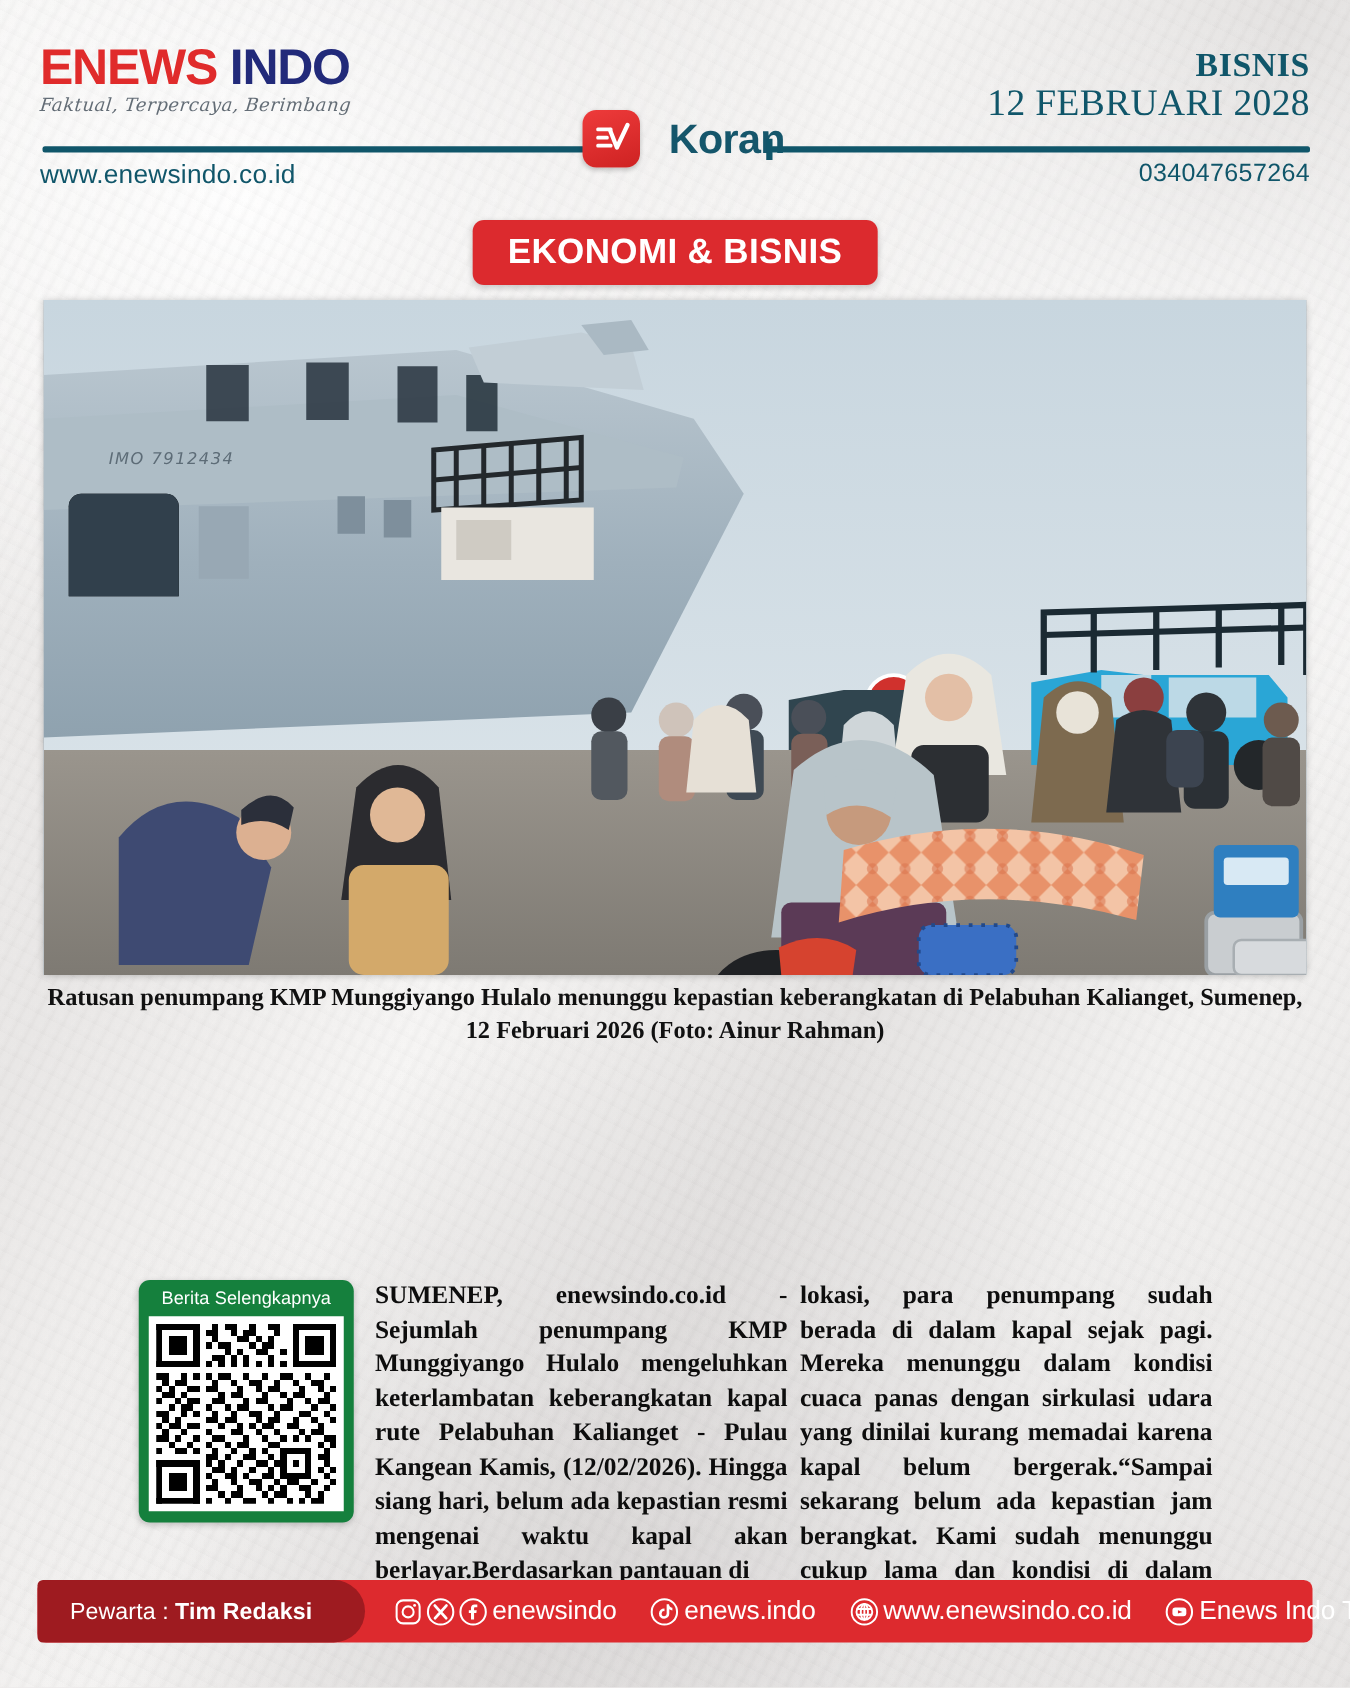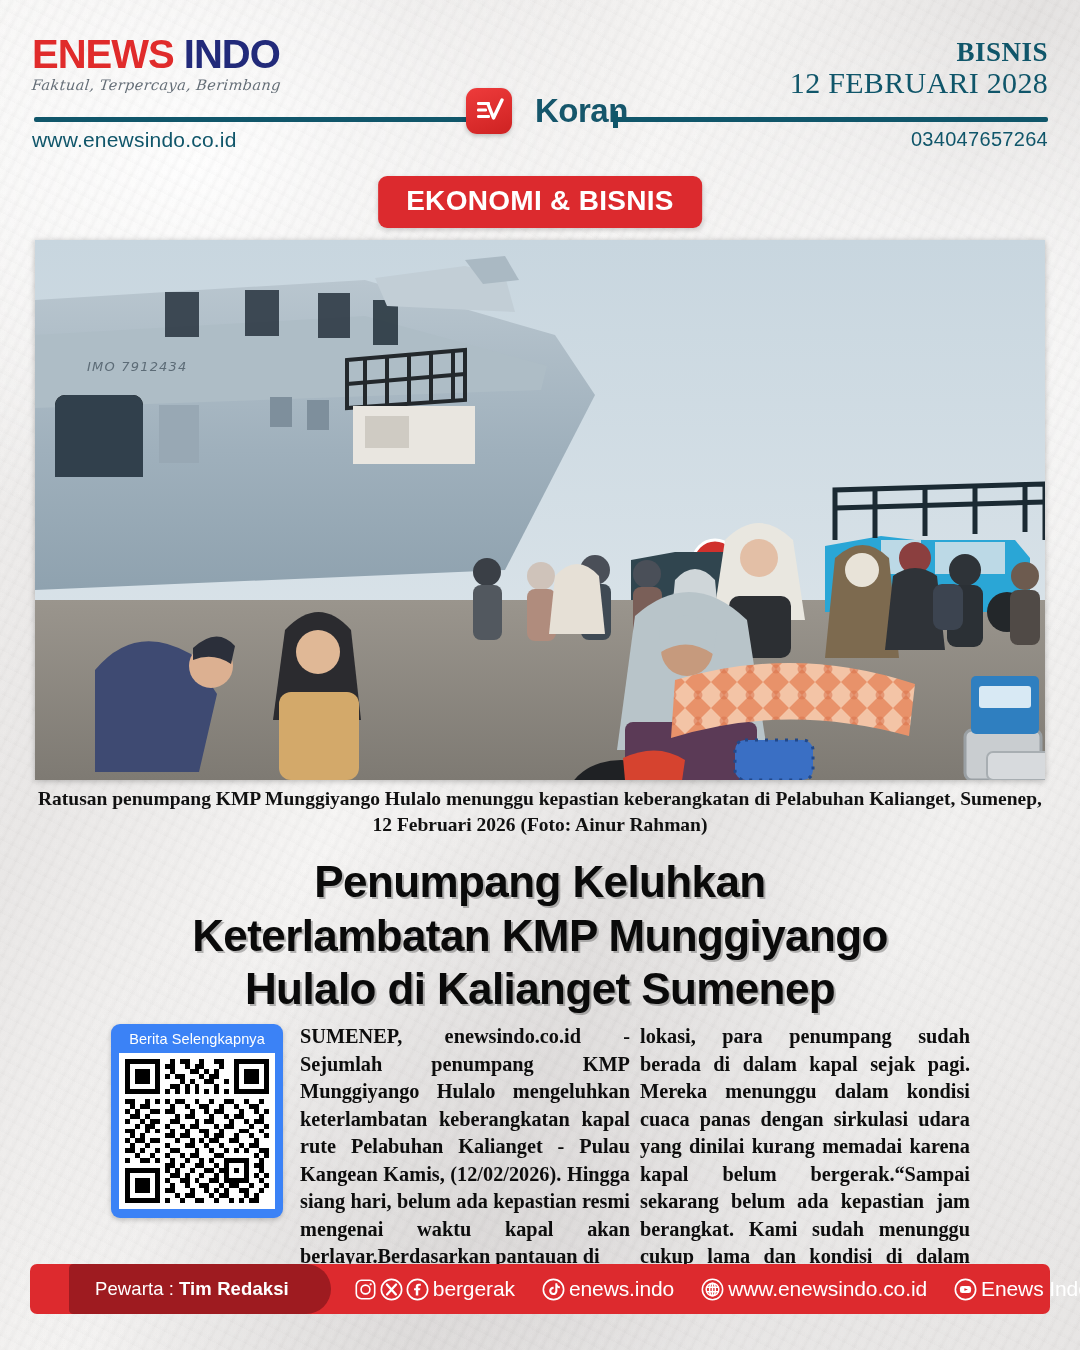--- a/index.html
+++ b/index.html
@@ -103,41 +103,41 @@
   .headline{
     position:absolute; left:40px; top:855px; width:1000px;
     text-align:center; font-size:44px; font-weight:bold; color:#0a0a0a;
     line-height:1.22; letter-spacing:-.6px;
     text-shadow:2px 2px 0 rgba(0,0,0,.25);
   }
 
   
   .qr-card{
     position:absolute; left:111px; top:1024px; width:172px;
-    background:#3b82f6; border-radius:9px; padding:7px 8px 9px;
+    background:#15803d; border-radius:9px; padding:7px 8px 9px;
     box-shadow:0 2px 5px rgba(0,0,0,.2);
   }
   .qr-title{ color:#fff; font-size:14.5px; text-align:center; margin-bottom:6px; font-weight:500; letter-spacing:.1px; }
   .qr-box{ background:#fff; padding:6px; }
   .qr-box svg{ display:block; width:100%; height:auto; }
 
   .col{
     position:absolute; top:1023px; width:330px;
     font-family:"Liberation Serif", serif;
     font-weight:bold; font-size:20.3px; line-height:1.355;
     color:#0d0d0d; text-align:justify;
   }
   .col-1{ left:300px; }
   .col-2{ left:640px; }
 
   
   .footbar{
     position:absolute; left:30px; top:1264px; width:1020px; height:50px;
     background:#DD2A2E; border-radius:7px;
-    display:flex; align-items:center;padding-left:39px;
+    display:flex; align-items:center;
   }
   .pewarta{
     background:#9E1B20; color:#fff; height:50px; border-radius:7px 40px 40px 7px;
     display:flex; align-items:center; padding:0 42px 0 26px;
     font-size:18.5px; letter-spacing:.1px; white-space:nowrap;
   }
   .pewarta b{ font-weight:bold; margin-left:5px; }
   .socials{ display:flex; align-items:center; gap:26px; margin-left:22px; color:#fff; }
   .soc{ display:flex; align-items:center; gap:1px; font-size:21px; letter-spacing:-.1px; white-space:nowrap; }
   .soc .ic{ display:inline-flex; align-items:center; justify-content:center; width:25px; height:25px; }
@@ -359,25 +359,20 @@
 
       <rect width="1010" height="540" fill="none"></rect>
     </svg>
   </div>
 
   <div class="caption">
     <span>Ratusan penumpang KMP Munggiyango Hulalo menunggu kepastian keberangkatan di Pelabuhan Kalianget,</span>
     <span>Sumenep, 12 Februari 2026 (Foto: Ainur Rahman)</span>
   </div>
 
-  <h1 class="headline">
-    <span>Penumpang Keluhkan</span><br>
-    <span>Keterlambatan KMP Munggiyango</span><br>
-    <span>Hulalo di Kalianget Sumenep</span>
-  </h1>
 
   <div class="qr-card">
     <div class="qr-title">Berita Selengkapnya</div>
     <div class="qr-box">
       <svg viewBox="0 0 29 29" shape-rendering="crispEdges">
         <rect width="29" height="29" fill="#fff"></rect>
         <g fill="#000">
 
           <rect x="0" y="0" width="7" height="1"></rect>
             <rect x="0" y="6" width="7" height="1"></rect>
@@ -631,21 +626,21 @@
             <circle cx="12" cy="12" r="10.6" fill="none" stroke="#fff" stroke-width="1.7"></circle>
             <path d="M7.2 6.8 L16.6 17.2 M16.8 6.8 L7.4 17.2" stroke="#fff" stroke-width="2.4" stroke-linecap="round"></path>
           </svg>
         </span>
         <span class="ic">
           <svg width="23" height="23" viewBox="0 0 24 24">
             <circle cx="12" cy="12" r="10.6" fill="none" stroke="#fff" stroke-width="1.7"></circle>
             <path d="M13.6 8.2h1.9V5.9h-2.3c-2 0-3 1.2-3 3.1v1.6H8.4v2.3h1.8v5.4h2.6v-5.4h1.9l.3-2.3h-2.2V9.2c0-.6.2-1 .8-1z" fill="#fff"></path>
           </svg>
         </span>
-        <span class="lbl">bergerak</span>
+        <span class="lbl">enewsindo</span>
       </div>
 
       <div class="soc">
         <span class="ic">
           <svg width="23" height="23" viewBox="0 0 24 24">
             <circle cx="12" cy="12" r="10.6" fill="none" stroke="#fff" stroke-width="1.7"></circle>
             <path d="M13.9 5.6v7.9a2.1 2.1 0 1 1-1.8-2.1v-2.2a4.3 4.3 0 1 0 4 4.3V9.9c.8.6 1.7.9 2.6.9V8.6c-1.5 0-2.7-1.2-2.8-2.7v-.3z" fill="#fff"></path>
           </svg>
         </span>
         <span class="lbl">enews.indo</span>

